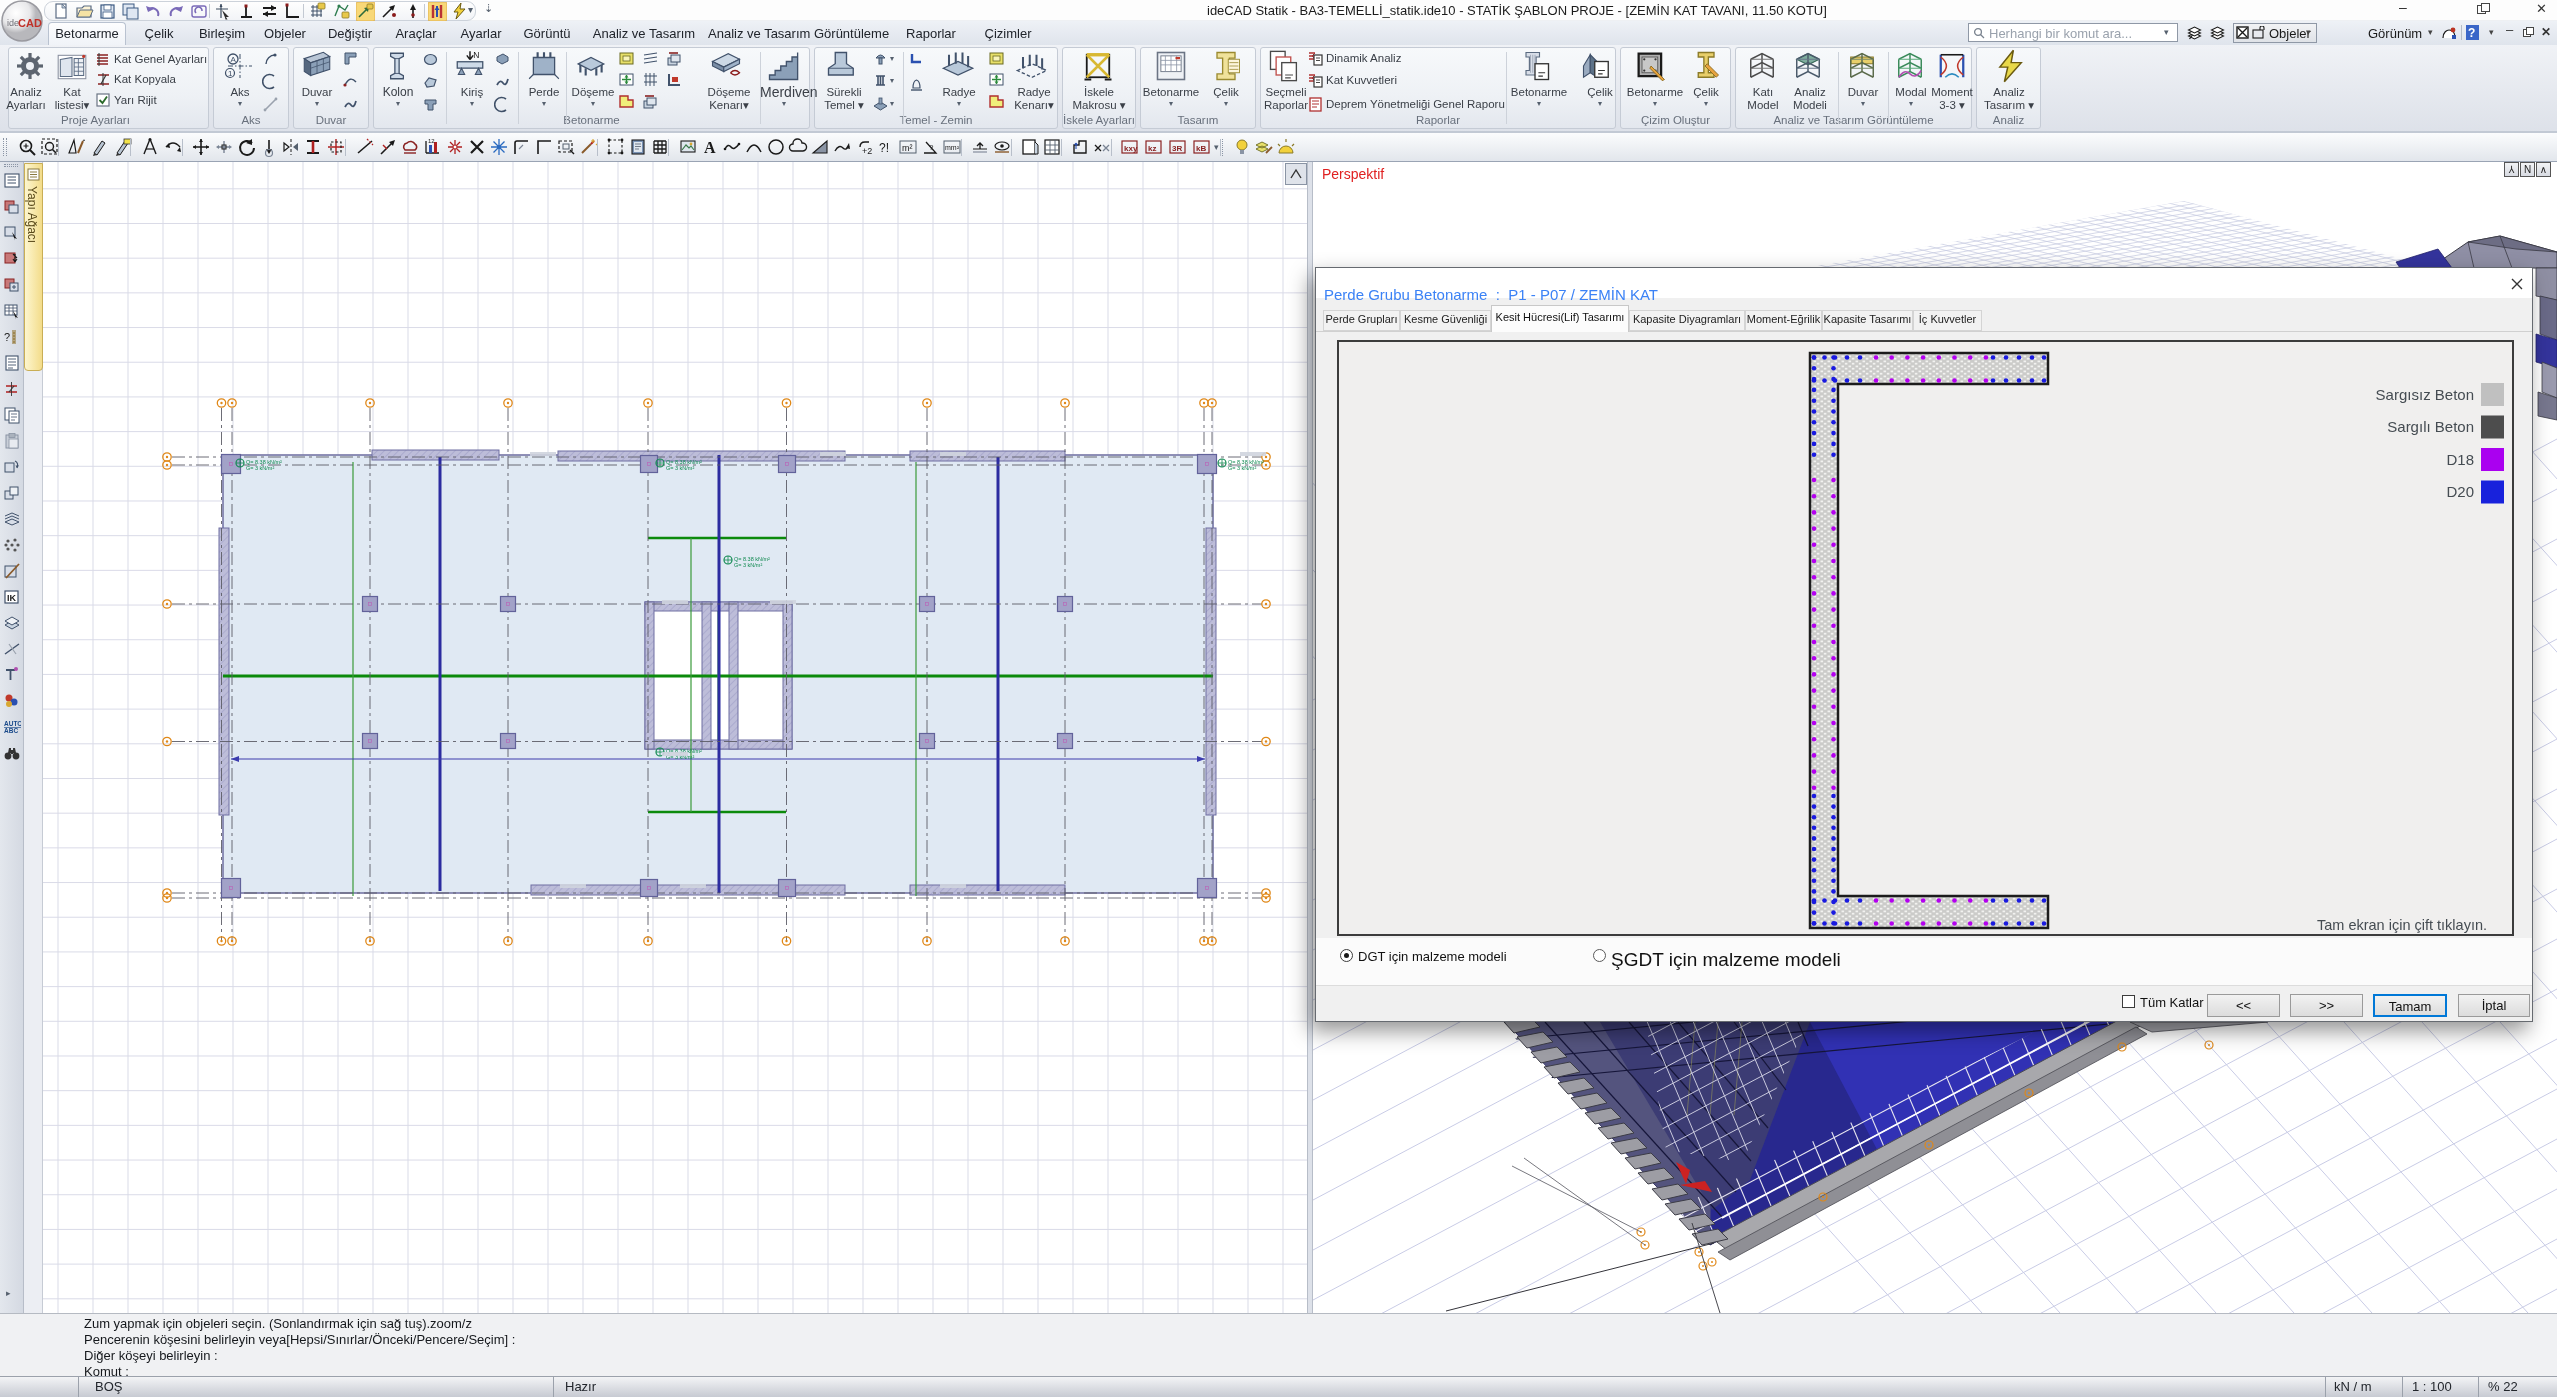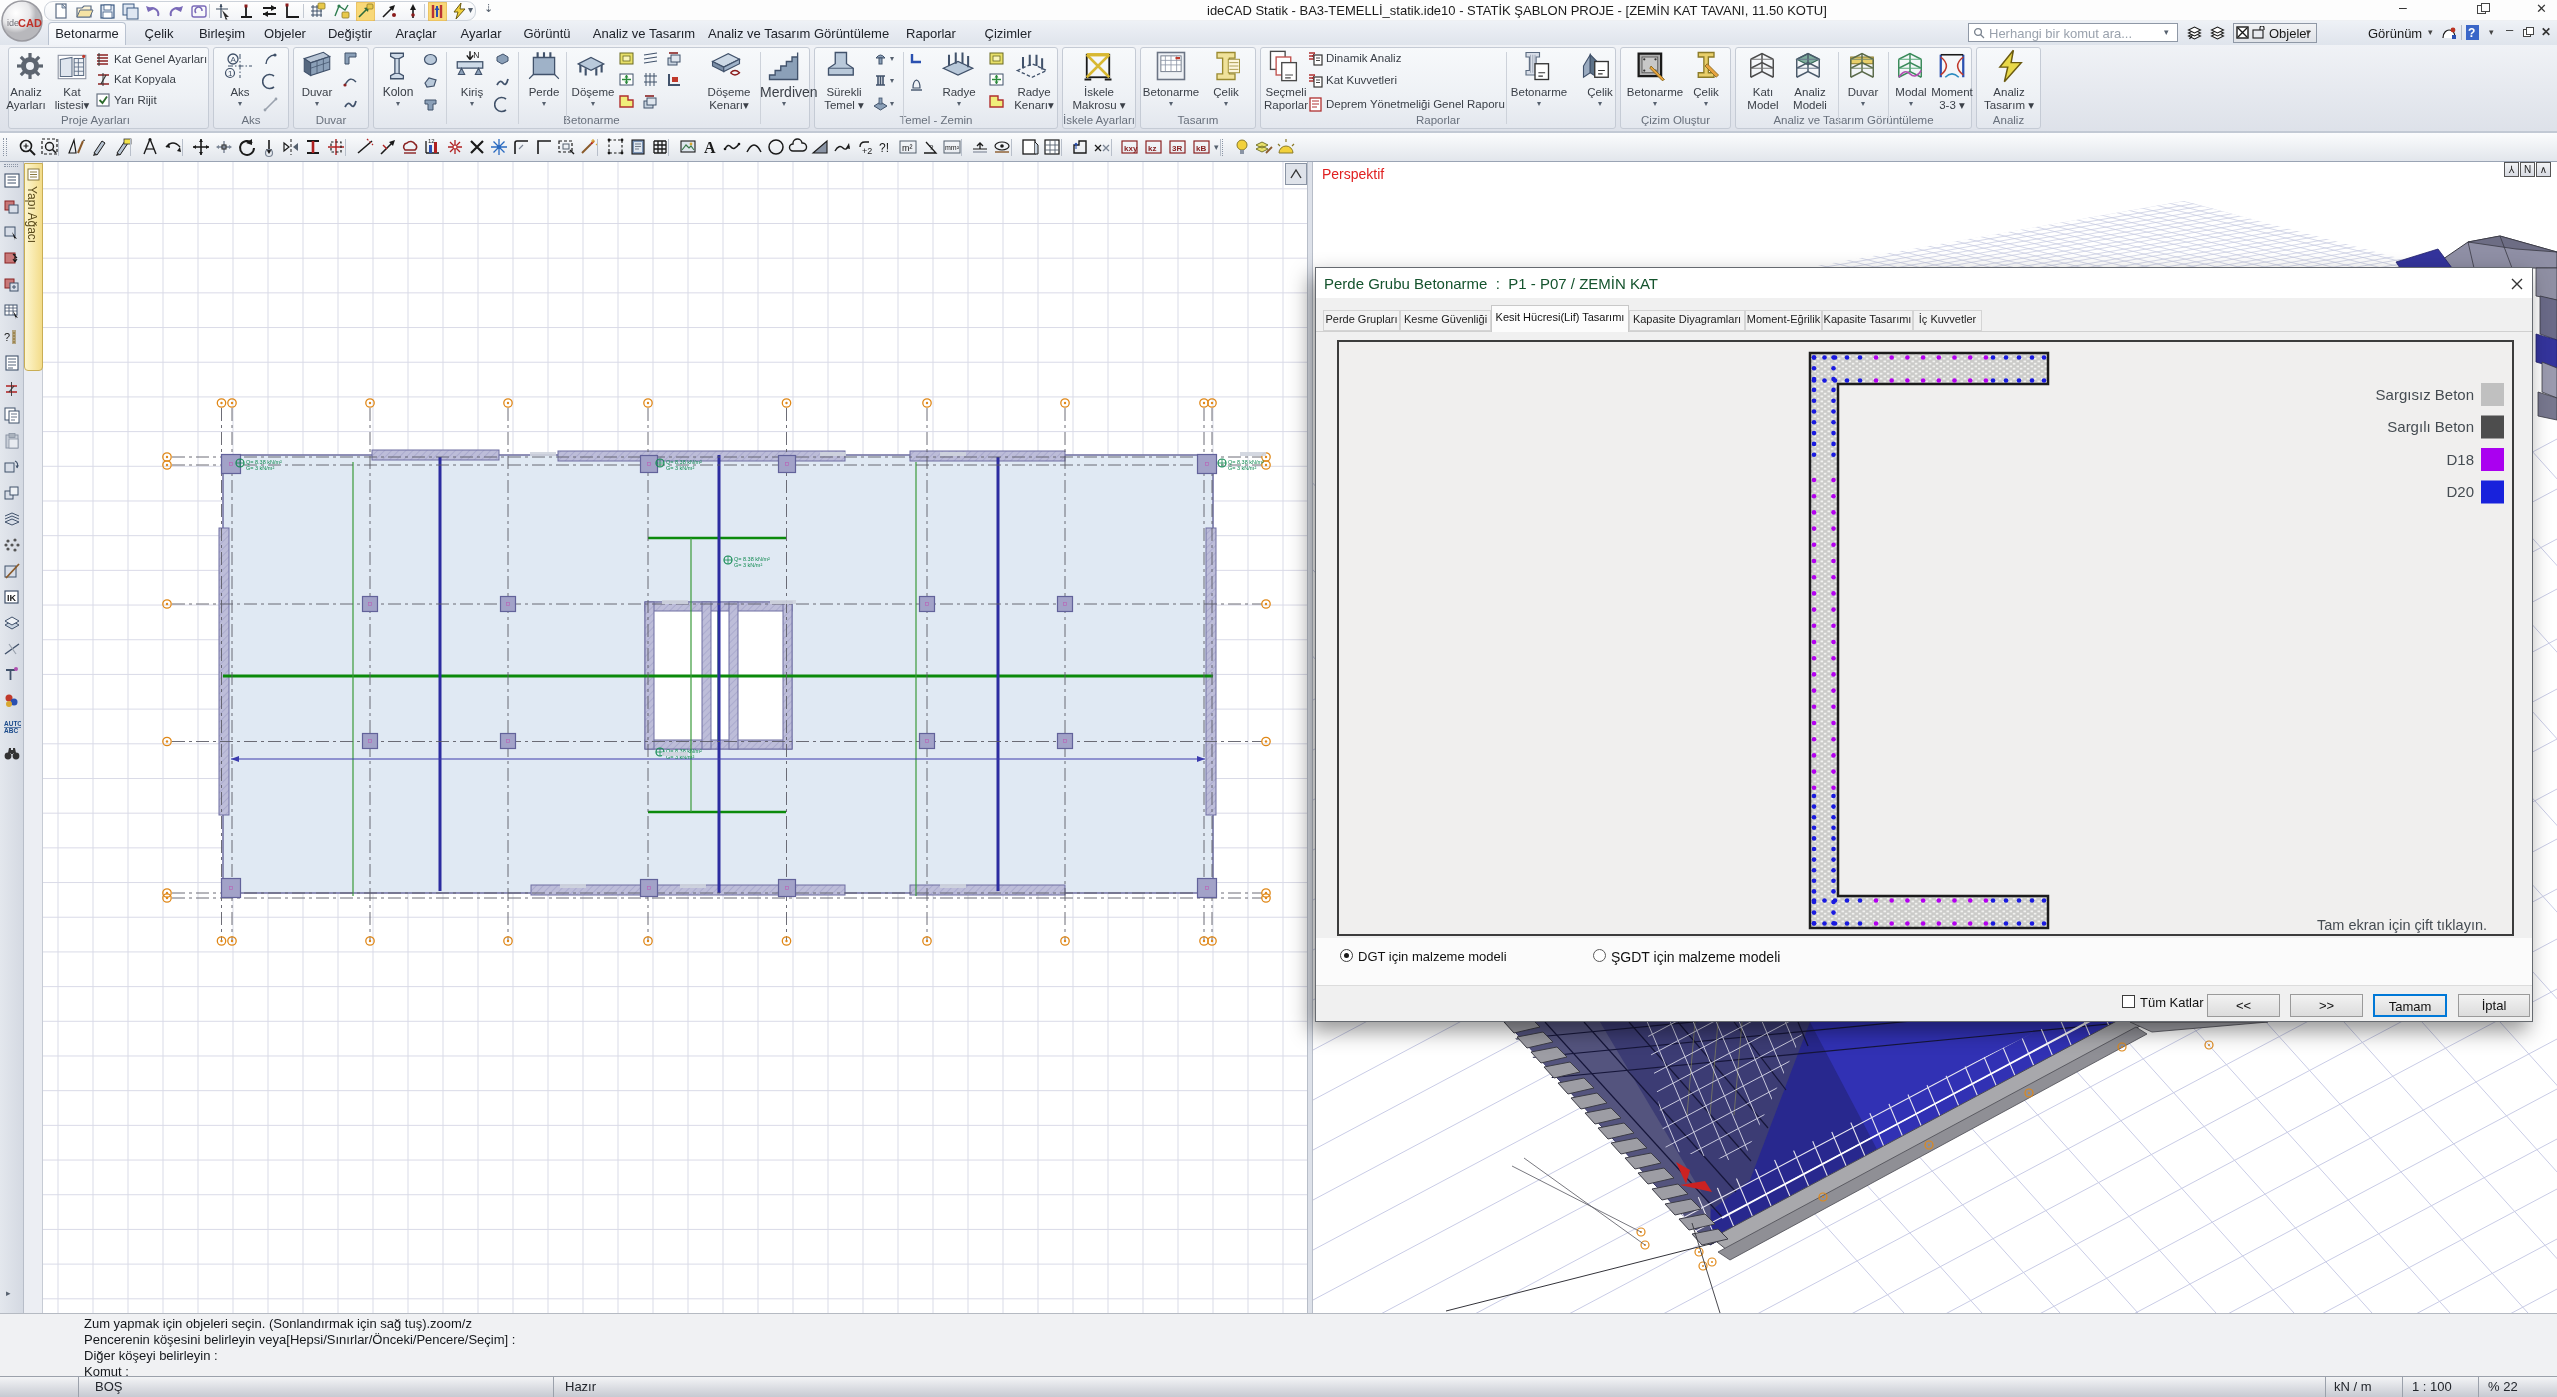--- a/index.html
+++ b/index.html
@@ -1445,21 +1445,21 @@
 <div class="abs" style="left:2325px;top:1377px;width:1px;height:20px;background:#9ba1ab"></div>
 <div class="abs" style="left:2402px;top:1377px;width:1px;height:20px;background:#9ba1ab"></div>
 <div class="abs" style="left:2478px;top:1377px;width:1px;height:20px;background:#9ba1ab"></div>
 <div class="abs tt" style="left:95px;top:1379px;font-size:13px;color:#22262c">BOŞ</div>
 <div class="abs tt" style="left:565px;top:1379px;font-size:13px;color:#22262c">Hazır</div>
 <div class="abs tt" style="left:2334px;top:1379px;font-size:13px;color:#22262c">kN / m</div>
 <div class="abs tt" style="left:2412px;top:1379px;font-size:13px;color:#22262c">1 : 100</div>
 <div class="abs tt" style="left:2488px;top:1379px;font-size:13px;color:#22262c">% 22</div>
 <div class="abs" style="left:1315px;top:267px;width:1218px;height:755px;background:#f0f0f0;border:1px solid #666a70;box-shadow:-5px 9px 20px rgba(0,0,0,0.42)"></div>
 <div class="abs" style="left:1316px;top:268px;width:1216px;height:30px;background:#ffffff"></div>
-<div class="abs tt" style="left:1324px;top:275px;font-size:15px;color:#14532d">Perde Grubu Betonarme&nbsp;&nbsp;:&nbsp;&nbsp;P1 - P07 / ZEMİN KAT</div>
+<div class="abs tt" style="left:1324px;top:286px;font-size:15px;color:#3b82f6">Perde Grubu Betonarme&nbsp;&nbsp;:&nbsp;&nbsp;P1 - P07 / ZEMİN KAT</div>
 <svg class="abs" style="left:2510px;top:277px" width="14" height="14" viewBox="0 0 14 14">
       <path d="M2 2 L12 12 M12 2 L2 12" stroke="#333" stroke-width="1.4"></path>
     </svg>
 <div class="abs" style="left:1316px;top:331px;width:1216px;height:1px;background:#d0d0d0"></div>
 <div class="abs" style="left:1323px;top:310px;width:77px;height:21px;background:#f2f2f2;border:1px solid #d4d4d4"></div>
 <div class="abs tt" style="left:1323px;top:313px;width:77px;text-align:center;font-size:11px;color:#222;overflow:hidden">Perde Grupları</div>
 <div class="abs" style="left:1400px;top:310px;width:91px;height:21px;background:#f2f2f2;border:1px solid #d4d4d4"></div>
 <div class="abs tt" style="left:1400px;top:313px;width:91px;text-align:center;font-size:11px;color:#222;overflow:hidden">Kesme Güvenliği</div>
 <div class="abs" style="left:1491px;top:305px;width:138px;height:27px;background:#fcfcfc;border:1px solid #c8c8c8;border-bottom:none;z-index:3"></div>
 <div class="abs tt" style="left:1491px;top:311px;width:138px;text-align:center;font-size:11px;color:#111;z-index:4;overflow:hidden">Kesit Hücresi(Lif) Tasarımı</div>
@@ -1647,19 +1647,19 @@
       <text x="2474" y="464.5" font-size="15" fill="#454c52" text-anchor="end" font-family="Liberation Sans">D18</text>
       <rect x="2481" y="480.5" width="23" height="23" fill="#1822dc"></rect>
       <text x="2474" y="497.0" font-size="15" fill="#454c52" text-anchor="end" font-family="Liberation Sans">D20</text>
       <text x="2487" y="930" font-size="14.5" fill="#454c52" text-anchor="end" font-family="Liberation Sans">Tam ekran için çift tıklayın.</text>
     </svg>
 <div class="abs" style="left:1316px;top:938px;width:1216px;height:48px;background:#fbfbfb;border-bottom:1px solid #dcdcdc"></div>
 <div class="abs" style="left:1340px;top:949px;width:13px;height:13px;border:1px solid #3c3c3c;border-radius:50%;background:#fff"></div>
 <div class="abs" style="left:1344px;top:953px;width:5px;height:5px;border-radius:50%;background:#1a1a1a"></div>
 <div class="abs tt" style="left:1358px;top:949px;font-size:13px;color:#111">DGT için malzeme modeli</div>
 <div class="abs" style="left:1593px;top:949px;width:13px;height:13px;border:1px solid #5a5a5a;border-radius:50%;background:#fff"></div>
-<div class="abs tt" style="left:1611px;top:949px;font-size:14px;color:#111">ŞGDT için malzeme modeli</div>
+<div class="abs tt" style="left:1611px;top:949px;font-size:19px;color:#111">ŞGDT için malzeme modeli</div>
 <div class="abs" style="left:2122px;top:995px;width:13px;height:13px;border:1px solid #3c3c3c;background:#fff"></div>
 <div class="abs tt" style="left:2140px;top:995px;font-size:13px;color:#111">Tüm Katlar</div>
 <div class="abs" style="left:2207px;top:994px;width:73px;height:23px;background:linear-gradient(#f2f2f2,#dcdcdc);border:1px solid #9a9a9a;text-align:center;font-size:13px;line-height:21px;color:#111">&lt;&lt;</div>
 <div class="abs" style="left:2290px;top:994px;width:73px;height:23px;background:linear-gradient(#f2f2f2,#dcdcdc);border:1px solid #9a9a9a;text-align:center;font-size:13px;line-height:21px;color:#111">&gt;&gt;</div>
 <div class="abs" style="left:2373px;top:994px;width:74px;height:23px;background:linear-gradient(#f2f2f2,#dcdcdc);border:2px solid #0078d7;text-align:center;font-size:13px;line-height:21px;color:#111">Tamam</div>
 <div class="abs" style="left:2458px;top:994px;width:72px;height:23px;background:linear-gradient(#f2f2f2,#dcdcdc);border:1px solid #9a9a9a;text-align:center;font-size:13px;line-height:21px;color:#111">İptal</div>
   </div>
 </body></html>

